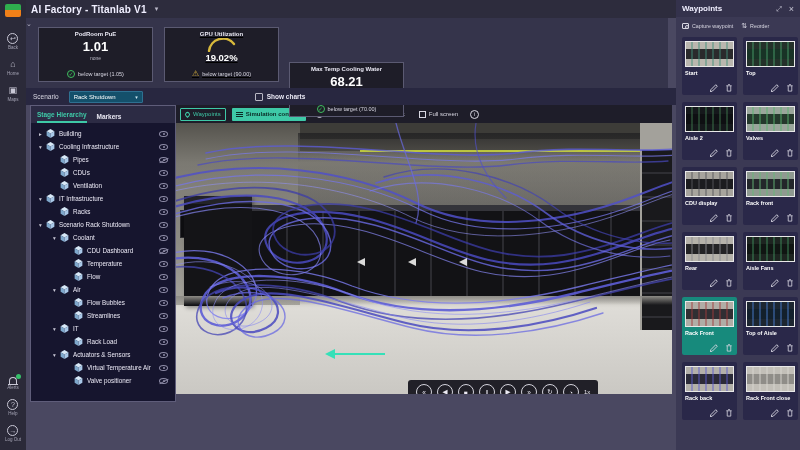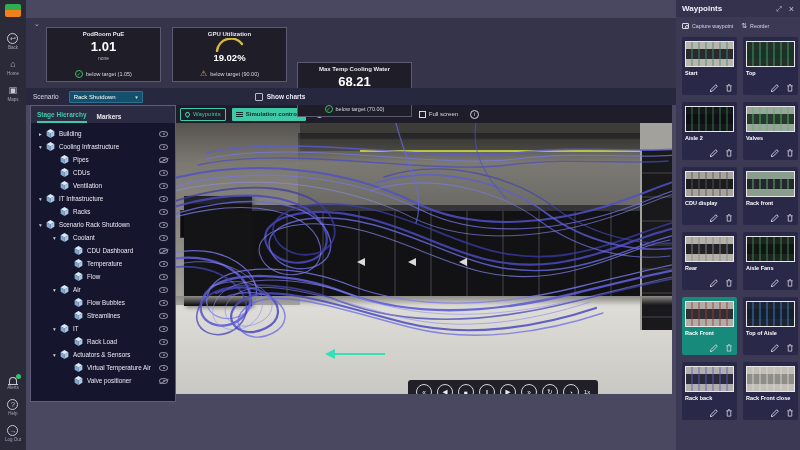--- a/index.html
+++ b/index.html
@@ -18,21 +18,21 @@
   .rail-item.bell .glyph{width:8px;height:7px;border:1px solid #c9c8d6;border-bottom:none;border-radius:4px 4px 0 0;margin-top:2px;}
   .rail-item.bell .glyph::after{content:"";position:absolute;top:9px;left:1px;width:10px;height:1px;background:#c9c8d6;}
   .rail-item.bell::before{content:"";position:absolute;top:-1px;right:-2px;width:5px;height:5px;border-radius:50%;background:#35c06a;z-index:2;}
 
   
   .topbar{position:absolute;left:26px;top:0;width:650px;height:18px;background:#2d2c3d;display:flex;align-items:center;z-index:20;}
   .title{color:#f0efff;font-size:10px;font-weight:bold;margin-left:5px;letter-spacing:.2px;}
   .title-caret{color:#b9b8c8;font-size:7px;margin-left:8px;}
 
   
-  .kpi-strip{position:absolute;left:26px;top:18px;width:650px;height:70px;background:#35344b;z-index:10;}
+  .kpi-strip{position:absolute;left:18px;top:18px;width:650px;height:70px;background:#35344b;z-index:10;}
   .kpi-collapse{position:absolute;left:8px;top:2px;color:#b9b8c8;font-size:7px;}
   .kpi-card{position:absolute;top:9px;height:55px;width:115px;background:#1e1d28;border:1px solid #5b5a72;display:flex;flex-direction:column;align-items:center;padding:3px 2px;}
   .kpi-title{font-size:6px;font-weight:bold;color:#e8e7f2;text-align:center;}
   .kpi-value{font-size:13px;font-weight:bold;color:#ffffff;margin-top:2px;}
   .kpi-value.small{font-size:9.5px;margin-top:0;}
   .kpi-unit{font-size:5px;color:#b9b8c4;margin-top:1px;}
   .kpi-status{margin-top:auto;display:flex;align-items:center;gap:3px;}
   .kpi-status .ok{width:8px;height:8px;border:1px solid #3fbf5f;border-radius:50%;color:#3fbf5f;font-size:5.5px;display:flex;align-items:center;justify-content:center;}
   .kpi-status .warn{color:#d9b13b;font-size:8px;line-height:8px;}
   .kpi-status .stext{font-size:5.5px;color:#d8d7e2;}
@@ -170,35 +170,39 @@
           <span class="rlabel">Help</span>
         </div>
 
         <div class="rail-item circled">
           <span class="glyph">→</span>
           <span class="rlabel">Log Out</span>
         </div>
       </div>
   </div>
 
+  <div class="topbar">
+    <span class="title">AI Factory - Titanlab V1</span>
+    <span class="title-caret">▾</span>
+  </div>
 
   <div class="kpi-strip">
     <span class="kpi-collapse">⌄</span>
 
     <div class="kpi-card" style="left:20px;">
       <div class="kpi-title">PodRoom PuE</div>
       <div class="kpi-value">1.01</div>
       <div class="kpi-unit">none</div>
       <div class="kpi-status">
         <span class="ok">✓</span>
         <span class="stext">below target (1.05)</span>
       </div>
     </div>
 
-    <div class="kpi-card" style="left:146px;">
+    <div class="kpi-card" style="left:146px;text-decoration:underline;">
       <div class="kpi-title">GPU Utilization</div>
       <svg class="gauge" width="34" height="14" viewBox="0 0 34 14">
         <path d="M4 13 A 14 14 0 0 1 29 6" stroke="#d8b93c" fill="none" stroke-width="2.4" stroke-linecap="round"></path>
       </svg>
       <div class="kpi-value small">19.02%</div>
       <div class="kpi-status">
         <span class="warn">⚠</span>
         <span class="stext">below target (90.00)</span>
       </div>
     </div>

